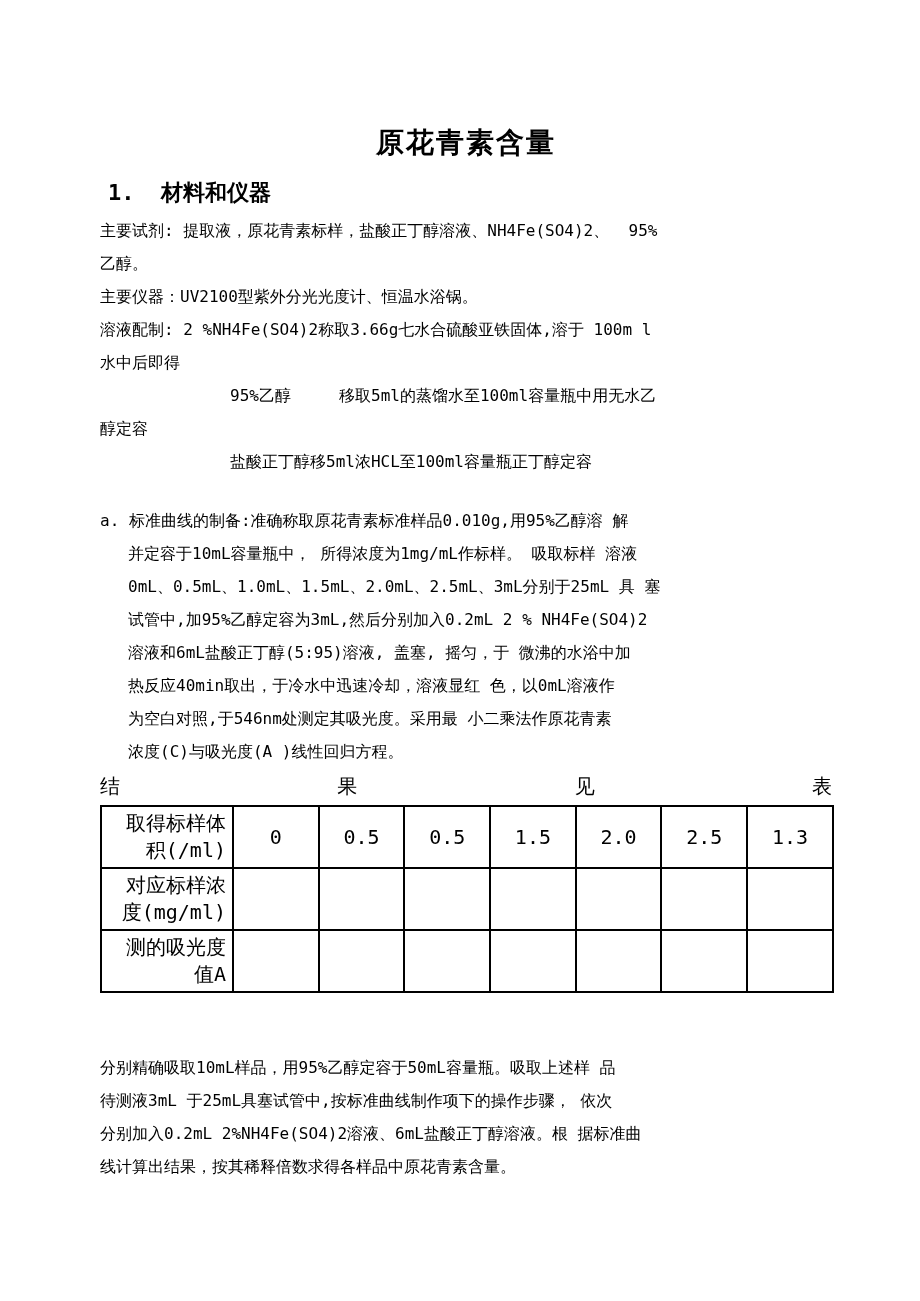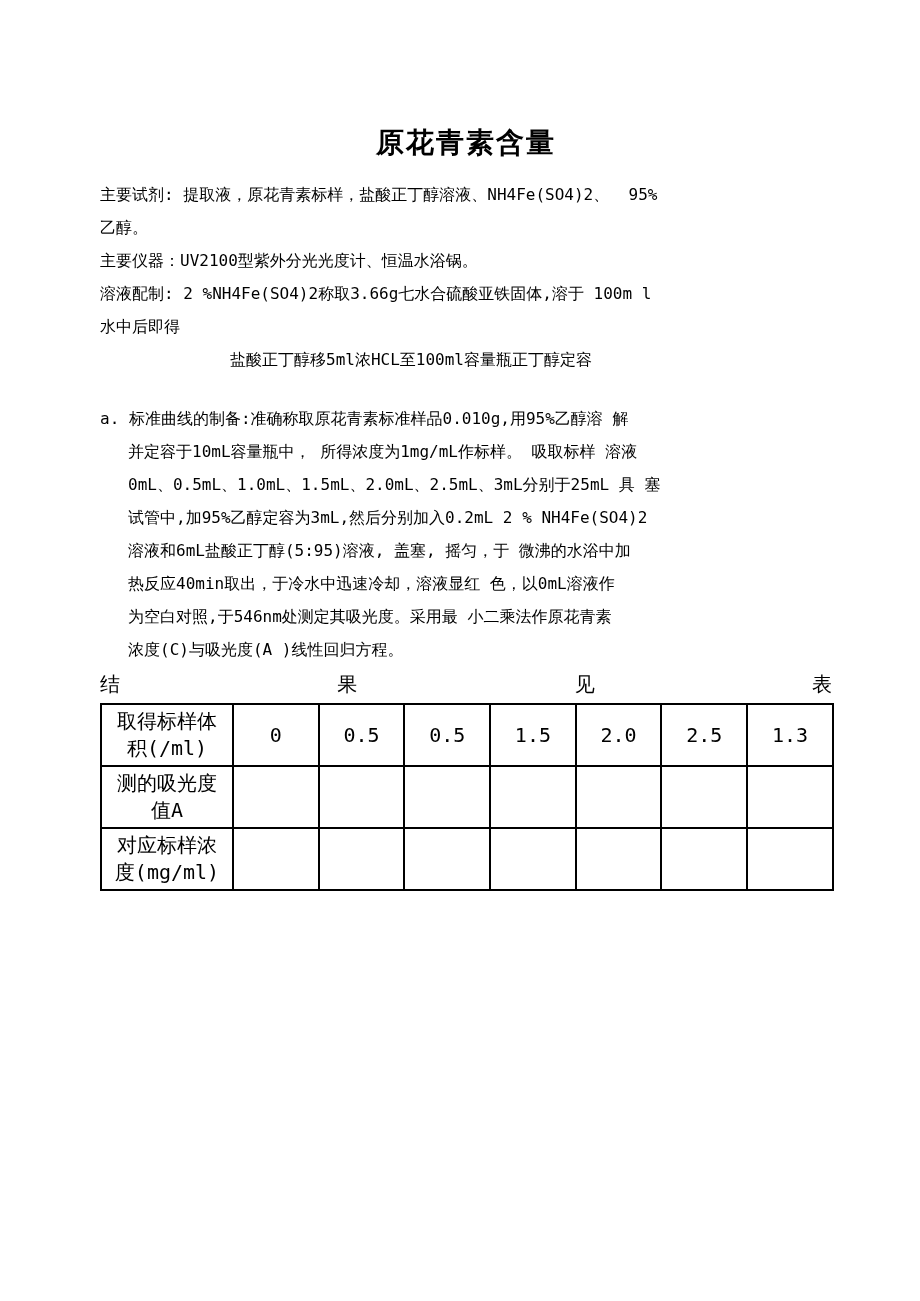--- a/index.html
+++ b/index.html
@@ -56,43 +56,46 @@
   }
   table.results td {
     border: 2px solid #000000;
     font-size: 20px;
     line-height: 27px;
     padding: 3px 6px;
     vertical-align: top;
     overflow: hidden;
   }
   table.results td.lbl {
-    text-align: center;
+    text-align: right;
   }
   table.results td.val {
     text-align: center;
     vertical-align: middle;
   }
   col.c-label { width: 132px; }
   col.c-data  { width: 85.7px; }
   tr.r { height: 60px; }
 </style>
 </head>
 <body>
 
 <div class="page">
 
   <h1 class="doc-title">原花青素含量</h1>
 
+  <div class="sec-heading">1.  材料和仪器</div>
 
   <p class="para">主要试剂: 提取液，原花青素标样，盐酸正丁醇溶液、NH4Fe(SO4)2、  95%
 乙醇。</p>
   <p class="para">主要仪器：UV2100型紫外分光光度计、恒温水浴锅。</p>
   <p class="para">溶液配制: 2 %NH4Fe(SO4)2称取3.66g七水合硫酸亚铁固体,溶于 100m l
 水中后即得</p>
+  <p class="para indent1">95%乙醇     移取5ml的蒸馏水至100ml容量瓶中用无水乙
+醇定容</p>
   <p class="para indent1">盐酸正丁醇移5ml浓HCL至100ml容量瓶正丁醇定容</p>
 
   <div class="gap-md"></div>
 
 
   <p class="para hang">a. 标准曲线的制备:准确称取原花青素标准样品0.010g,用95%乙醇溶 解
 并定容于10mL容量瓶中， 所得浓度为1mg/mL作标样。 吸取标样 溶液
 0mL、0.5mL、1.0mL、1.5mL、2.0mL、2.5mL、3mL分别于25mL 具 塞
 试管中,加95%乙醇定容为3mL,然后分别加入0.2mL 2 % NH4Fe(SO4)2
 溶液和6mL盐酸正丁醇(5:95)溶液, 盖塞, 摇匀，于 微沸的水浴中加
@@ -123,38 +126,42 @@
         <td class="lbl">取得标样体积(/ml)</td>
         <td class="val">0</td>
         <td class="val">0.5</td>
         <td class="val">0.5</td>
         <td class="val">1.5</td>
         <td class="val">2.0</td>
         <td class="val">2.5</td>
         <td class="val">1.3</td>
       </tr>
       <tr class="r">
-        <td class="lbl">测的吸光度值A</td>
+        <td class="lbl">对应标样浓度(mg/ml)</td>
         <td class="val"></td>
         <td class="val"></td>
         <td class="val"></td>
         <td class="val"></td>
         <td class="val"></td>
         <td class="val"></td>
         <td class="val"></td>
       </tr>
       <tr class="r">
-        <td class="lbl">对应标样浓度(mg/ml)</td>
+        <td class="lbl">测的吸光度值A</td>
         <td class="val"></td>
         <td class="val"></td>
         <td class="val"></td>
         <td class="val"></td>
         <td class="val"></td>
         <td class="val"></td>
         <td class="val"></td>
       </tr>
     </tbody>
   </table>
 
   <div class="gap-lg"></div>
 
+  <p class="para">分别精确吸取10mL样品，用95%乙醇定容于50mL容量瓶。吸取上述样 品
+待测液3mL 于25mL具塞试管中,按标准曲线制作项下的操作步骤， 依次
+分别加入0.2mL 2%NH4Fe(SO4)2溶液、6mL盐酸正丁醇溶液。根 据标准曲
+线计算出结果，按其稀释倍数求得各样品中原花青素含量。</p>
 
 </div>
 
 </body></html>

